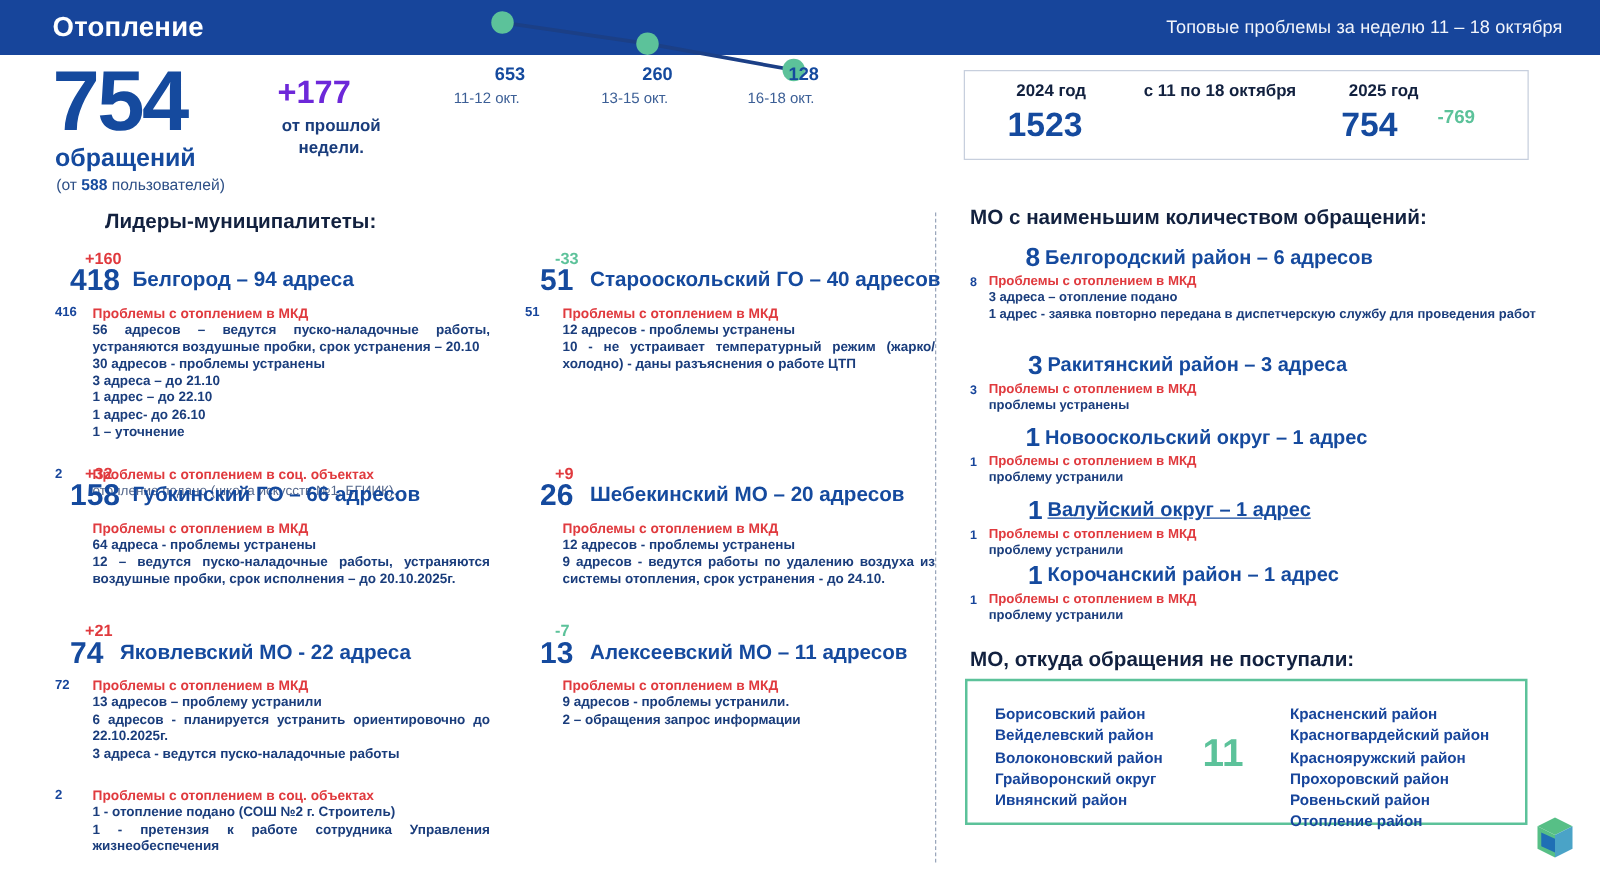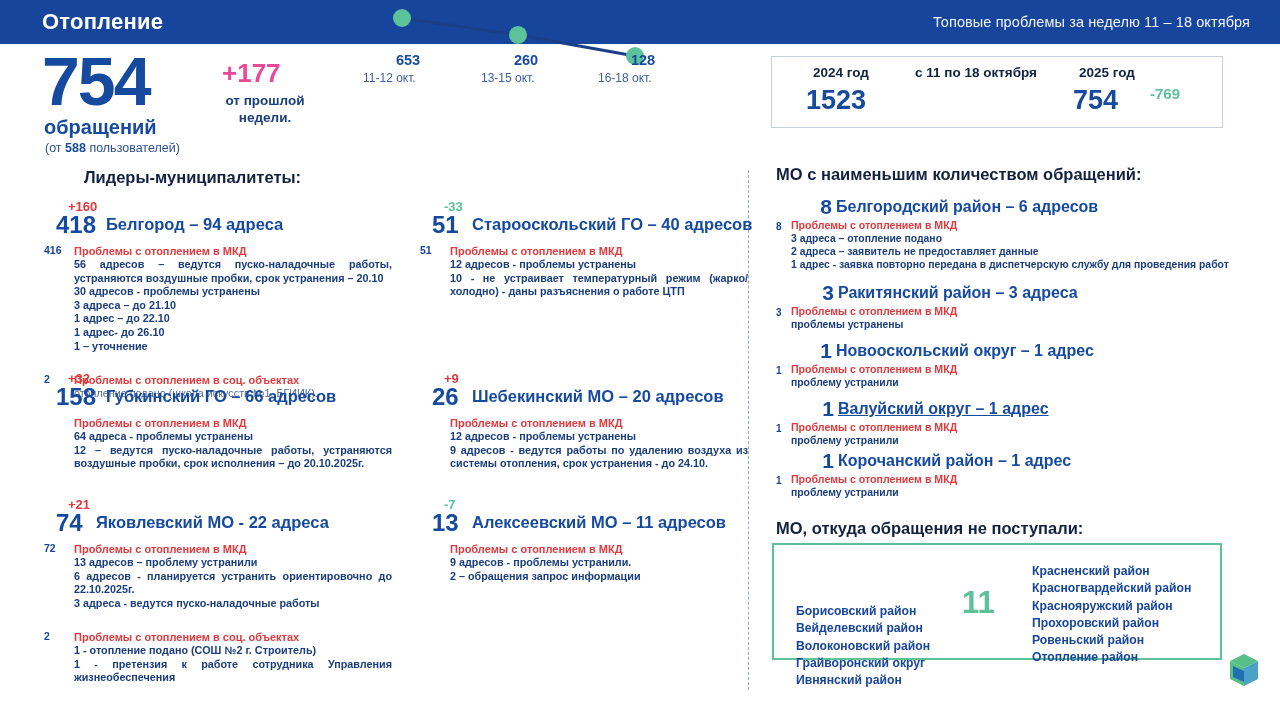--- a/index.html
+++ b/index.html
@@ -67,21 +67,21 @@
     font-size: 12.5px;
     color: #2d4f86;
   }
   #big-number-sub b { color: #154a9e; }
 
   #delta-value {
     position: absolute;
     left: 222px; top: 14px;
     font-size: 26px;
     font-weight: bold;
-    color: #ec4899;
+    color: #6d28d9;
   }
   #delta-caption {
     position: absolute;
     left: 206px; top: 48px;
     width: 118px;
     text-align: center;
     font-size: 13.5px;
     font-weight: bold;
     line-height: 17px;
     color: #1a3d7c;
@@ -247,21 +247,21 @@
     background: #ffffff;
   }
   .none-col {
     position: absolute;
     top: 18px;
     font-size: 12.2px;
     font-weight: bold;
     color: #17459b;
     line-height: 17.3px;
   }
-  #none-col-left  { left: 22px; margin-top: 40px; }
+  #none-col-left  { left: 22px; }
   #none-col-right { left: 258px; }
   #none-count {
     position: absolute;
     left: 188px; top: 40px;
     font-size: 31px;
     font-weight: bold;
     color: #5cc29a;
   }
 
   
@@ -414,21 +414,20 @@
   </div>
 
 <div id="least-container">
     <div class="dist" style="left: 0px; top: 196px; width: 470px;">
       <div class="dist-count" style="left: 806px; top: 0px;">8</div>
       <div class="dist-name" style="left: 836px; top: 2px;">Белгородский район – 6 адресов</div>
       <div class="dist-num" style="left: 776px; top: 25px;">8</div>
       <div class="dist-body" style="left: 791px; top: 23px; width: 450px;">
         <div class="dist-head">Проблемы с отоплением в МКД</div>
         <div class="dist-line">3 адреса – отопление подано</div>
-        <div class="dist-line">2 адреса – заявитель не предоставляет данные</div>
         <div class="dist-line">1 адрес - заявка повторно передана в  диспетчерскую службу для проведения работ</div>
       </div>
     </div>
     <div class="dist" style="left: 0px; top: 282px; width: 470px;">
       <div class="dist-count" style="left: 808px; top: 0px;">3</div>
       <div class="dist-name" style="left: 838px; top: 2px;">Ракитянский район – 3 адреса</div>
       <div class="dist-num" style="left: 776px; top: 25px;">3</div>
       <div class="dist-body" style="left: 791px; top: 23px; width: 450px;">
         <div class="dist-head">Проблемы с отоплением в МКД</div>
         <div class="dist-line">проблемы устранены</div>

